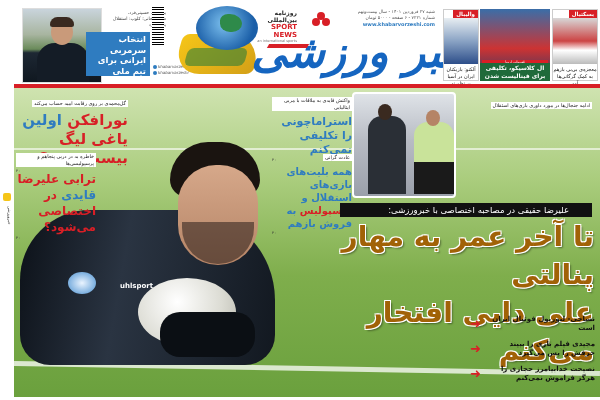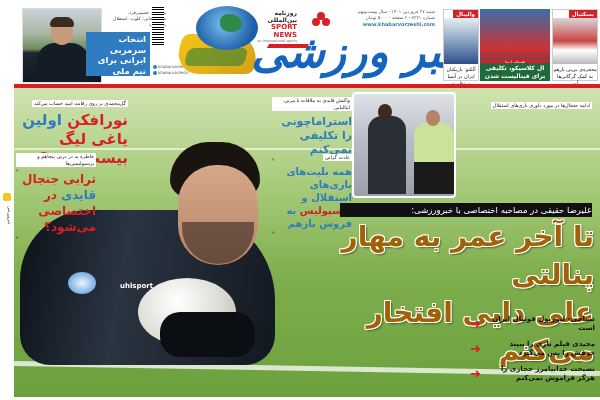--- a/index.html
+++ b/index.html
@@ -66,21 +66,21 @@
 
 .mid-photo{position:absolute;left:352px;top:92px;width:104px;height:106px;border:2px solid #fff;border-radius:4px;background:linear-gradient(#dfe3e8,#b8bcc4 45%,#9aa0aa);overflow:hidden}
 .p1{position:absolute;left:14px;top:22px;width:38px;height:78px;background:#2a2f36;border-radius:14px 14px 0 0}
 .p2{position:absolute;left:60px;top:28px;width:40px;height:72px;background:#c9e39a;border-radius:14px 14px 0 0}
 .p2b{position:absolute;left:60px;top:68px;width:40px;height:32px;background:#1a1a1a}
 .ph{position:absolute;border-radius:50%;background:#b58466;width:14px;height:16px}
 
 .right-kicker{position:absolute;left:484px;top:92px;width:108px;text-align:right;direction:rtl}
 .right-hl{position:absolute;left:462px;top:112px;width:130px;text-align:right;direction:rtl;font-size:17px;font-weight:bold;line-height:22px;color:#2f7cc0}
 
-.sub-bar{position:absolute;left:340px;top:203px;width:252px;height:14px;background:#111;color:#fff;font-size:8.5px;direction:rtl;text-align:right;padding-right:0;line-height:14px}
+.sub-bar{position:absolute;left:340px;top:203px;width:252px;height:14px;background:#111;color:#fff;font-size:8.5px;direction:rtl;text-align:right;padding-right:23px;line-height:14px}
 .main-hl{position:absolute;left:272px;top:218px;width:322px;direction:rtl;text-align:right;font-size:28px;font-weight:900;line-height:38px;color:#a16207;text-shadow:1px 1px 0 #fff,-1px -1px 0 #fff,1px -1px 0 #fff,-1px 1px 0 #fff,2px 2px 2px rgba(0,0,0,.4)}
 
 .bullets{position:absolute;left:470px;top:315px;width:125px;direction:rtl}
 .bullet{display:flex;align-items:center;gap:3px;margin-bottom:7px}
 .arrow{color:#d81f26;font-weight:bold;font-size:13px;line-height:14px}
 .btext{font-size:7px;line-height:9px;font-weight:bold;color:#111;}
 .bottom-white{position:absolute;left:0;top:397px;width:600px;height:3px;background:#fff}
 </style>
 </head>
 <body>
@@ -161,21 +161,21 @@
   <div class="story" style="left:16px;top:90px;width:112px">
     <span class="kicker">گل‌محمدی بر روی رقابت امید حساب می‌کند</span>
     <div class="hl" style="font-size:15px;margin-top:2px">
       <span class="h-red">نورافکن </span><span class="h-blue">اولین </span><span class="h-red">یاغی لیگ بیست‌ودوم؟</span>
     </div>
     <span class="pgnum">۲۰</span>
   </div>
   <div class="story" style="left:16px;top:150px;width:80px">
     <span class="kicker">خاطره بد در دربی پنجاهم و پرسپولیسی‌ها</span>
     <div class="hl" style="font-size:12px;line-height:16px;margin-top:2px">
-      <span class="h-red">ترابی جنجال </span><span class="h-blue">قایدی </span><span class="h-red">در اختصاصی می‌شود؟</span>
+      <span class="h-red">ترابی علیرضا </span><span class="h-blue">قایدی </span><span class="h-red">در اختصاصی می‌شود؟</span>
     </div>
     <span class="pgnum">۲۰</span>
   </div>
 
   <div class="story" style="left:272px;top:94px;width:80px">
     <span class="kicker">واکنش قایدی به ملاقات با مربی ایتالیایی</span>
     <div class="hl h-blue" style="font-size:11px;line-height:14px;margin-top:2px">استراماچونی را تکلیفی نمی‌کنم</div>
     <span class="pgnum">۲۰</span>
   </div>
   <div class="story" style="left:272px;top:144px;width:80px">

